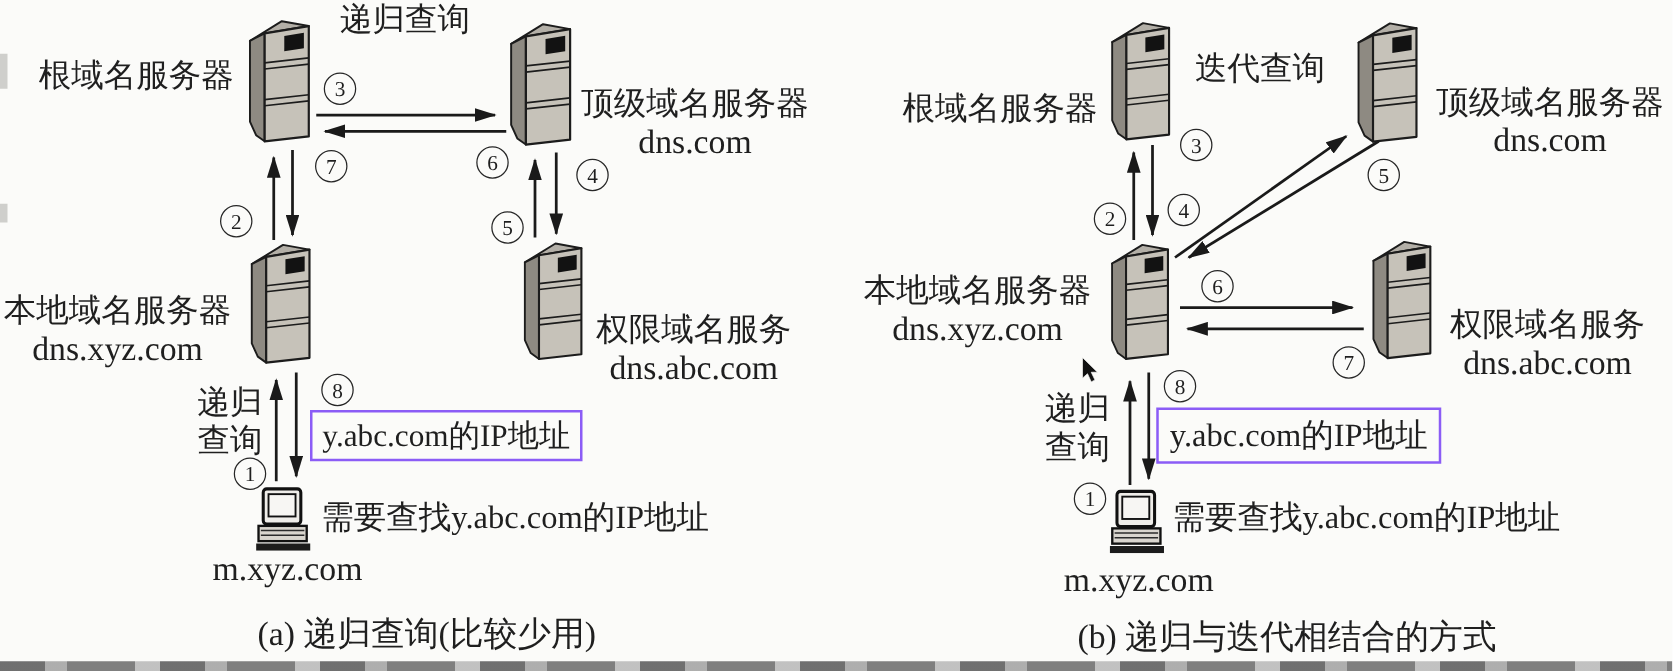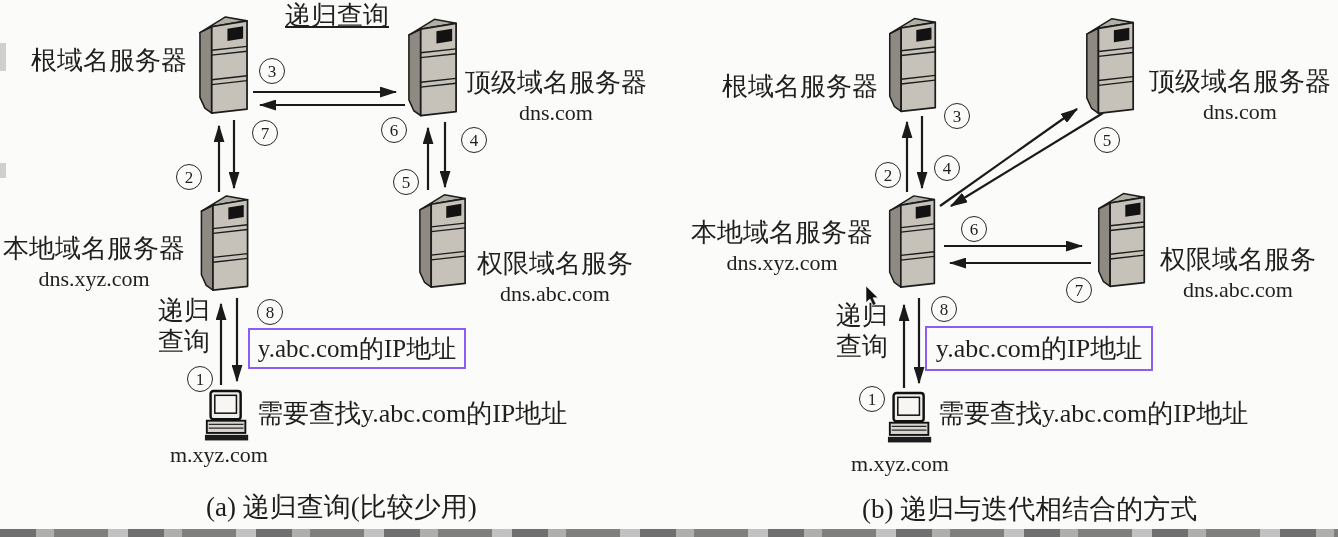--- a/index.html
+++ b/index.html
@@ -4,29 +4,29 @@
 <style>
   html,body{margin:0;padding:0;background:#ffffff;}
   #stage{
     position:relative;width:1338px;height:537px;overflow:hidden;
     background:#fbfbf9;
     font-family:"Liberation Serif","DejaVu Serif",serif;
     color:#1f1f1f;
   }
   .abs{position:absolute;}
   .cn{font-size:26px;line-height:30px;white-space:nowrap;}
-  .dom{font-size:22px;line-height:30px;white-space:nowrap;}
+  .dom{font-size:27px;line-height:30px;white-space:nowrap;}
   .center{text-align:center;margin-top:28px;}
   .badge{
     position:absolute;width:26px;height:26px;border:1.6px solid #272727;border-radius:50%;
     display:flex;align-items:center;justify-content:center;
     font-size:17px;line-height:1;background:rgba(255,255,255,.0);
     box-sizing:border-box;
   }
-  .vlabel{display:flex;flex-direction:column;align-items:center;font-size:26px;line-height:31px;}
+  .vlabel{display:flex;flex-direction:column;align-items:center;font-size:26px;line-height:31px;margin-top:11px;}
   .resultbox{
     position:absolute;border:2px solid #8b5cf6;display:flex;align-items:center;justify-content:center;
     font-size:25px;white-space:nowrap;background:transparent;box-sizing:border-box;
   }
   .caption{font-size:27px;white-space:nowrap;}
   .overlay{position:absolute;left:0;top:0;pointer-events:none;}
   #bottom-artifact{
     position:absolute;left:0;top:529px;width:1338px;height:8px;opacity:.8;
     background:repeating-linear-gradient(90deg,#4d4d4d 0 36px,#9b9b9b 36px 54px,#606060 54px 108px,#b3b3b3 108px 128px);
   }
@@ -75,21 +75,21 @@
       <path d="M922,116 L922,188" marker-end="url(#ah)"></path>
       <path d="M940,206 L1077,109" marker-end="url(#ah)"></path>
       <path d="M1103,113 L951,206" marker-end="url(#ah)"></path>
       <path d="M944,246 L1082,246" marker-end="url(#ah)"></path>
       <path d="M1091,263 L950,263" marker-end="url(#ah)"></path>
       <path d="M904,388 L904,305" marker-end="url(#ah)"></path>
       <path d="M919,298 L919,383" marker-end="url(#ah)"></path>
     </g>
   </svg>
 
-  <div class="abs cn" style="left:285px;top:1px;text-decoration:underline;">递归查询</div>
+  <div class="abs cn" style="left:272px;top:1px;">递归查询</div>
 
   <div class="abs cn" style="left:31px;top:46px;">根域名服务器</div>
   <div class="abs" style="left:195px;top:14px;">
     <svg width="57" height="102">
         <use href="#sym-server"></use>
       </svg>
   </div>
 
   <div class="abs center" style="left:460px;top:40px;width:192px;">
     <div class="cn">顶级域名服务器</div>
@@ -147,20 +147,21 @@
 
   <div class="abs caption" style="left:206px;top:489px;">(a) 递归查询(比较少用)</div>
 
   <div class="abs cn" style="left:722px;top:72px;">根域名服务器</div>
   <div class="abs" style="left:885px;top:14px;">
     <svg width="55" height="102">
         <use href="#sym-server"></use>
       </svg>
   </div>
 
+  <div class="abs cn" style="left:956px;top:40px;">迭代查询</div>
 
   <div class="abs center" style="left:1144px;top:39px;width:192px;">
     <div class="cn">顶级域名服务器</div>
     <div class="dom">dns.com</div>
   </div>
   <div class="abs" style="left:1082px;top:14px;">
     <svg width="56" height="104">
         <use href="#sym-server"></use>
       </svg>
   </div>

